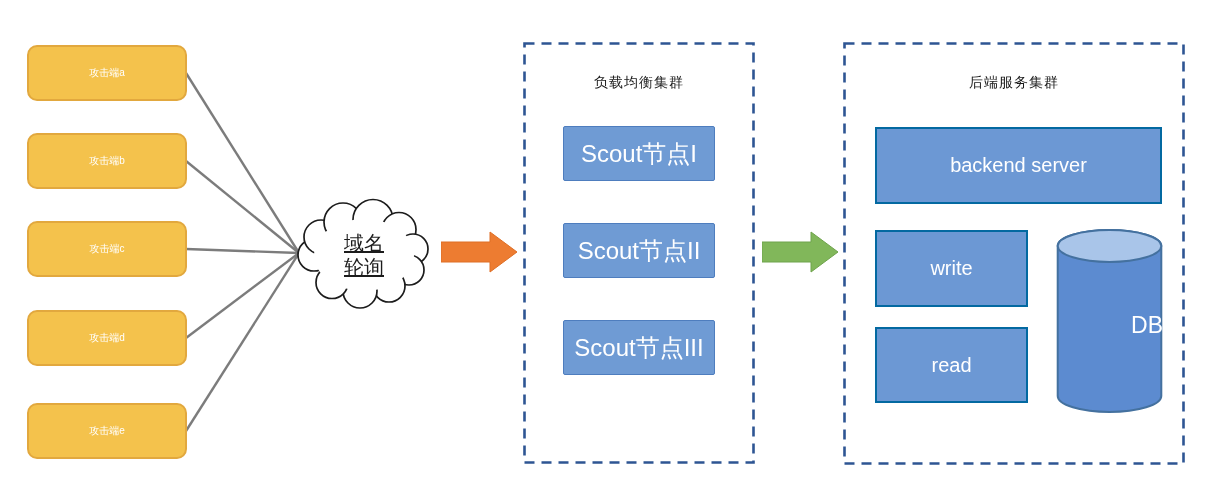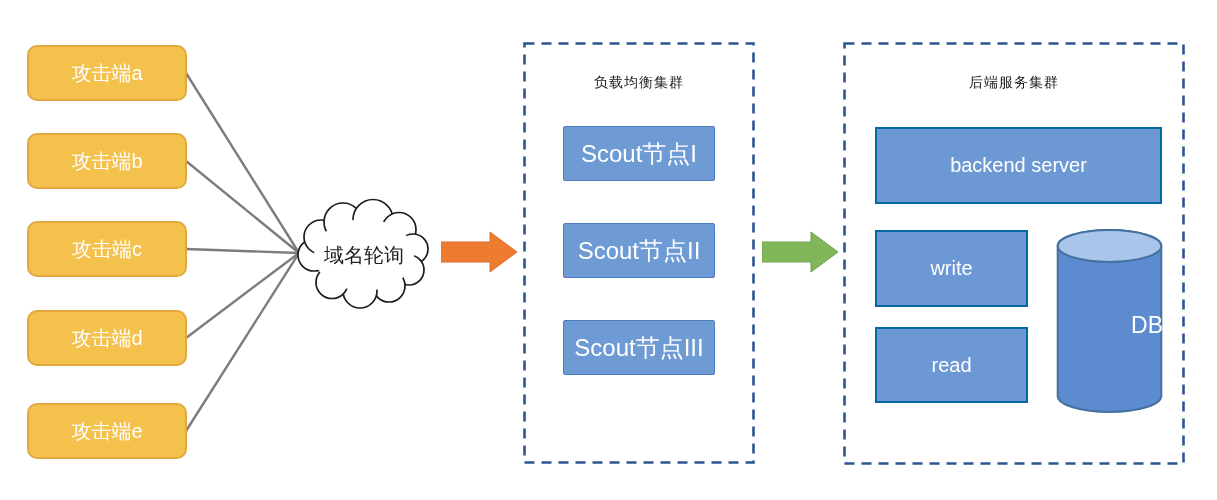--- a/index.html
+++ b/index.html
@@ -5,30 +5,30 @@
   html,body{margin:0;padding:0;background:#fff;}
   .stage{
     position:relative;width:1217px;height:500px;background:#ffffff;
     font-family:"Liberation Sans", sans-serif;overflow:hidden;
   }
   .lines{position:absolute;left:0;top:0;width:1217px;height:500px;}
   .attacker{
     position:absolute;left:27px;width:160px;height:56px;
     background:#F4C24C;border:2px solid #E2A83E;border-radius:10px;
     color:#ffffff;display:flex;align-items:center;justify-content:center;
-    font-size:20px;box-sizing:border-box;
+    font-size:10px;box-sizing:border-box;
   }
   .attacker.a1{top:45px}.attacker.a2{top:133px}.attacker.a3{top:221px}
   .attacker.a4{top:310px}.attacker.a5{top:403px}
   .cloud{position:absolute;left:289px;top:197px;width:150px;height:116px;}
   .cloud svg{position:absolute;inset:0;width:100%;height:100%;}
   .cloud-text{
-    position:absolute;inset:0;display:flex;
+    position:absolute;inset:0;display:flex;flex-direction:column;
     align-items:center;justify-content:center;font-size:20px;color:#1c1c1c;
-    line-height:1.2;z-index:2;
+    line-height:1.2;z-index:2;text-decoration:underline;
   }
   .arrow{position:absolute;width:78px;height:42px;}
   .arrow.orange{left:441px;top:231px;}
   .arrow.green{left:762px;top:231px;}
   .cluster{position:absolute;top:42px;box-sizing:border-box;}
   .cluster.lb{left:523px;width:232px;height:422px;}
   .cluster.backend{left:843px;width:342px;height:423px;}
   .dash{position:absolute;inset:0;width:100%;height:100%;}
   .cluster-title{
     position:absolute;top:32px;left:0;right:0;text-align:center;

